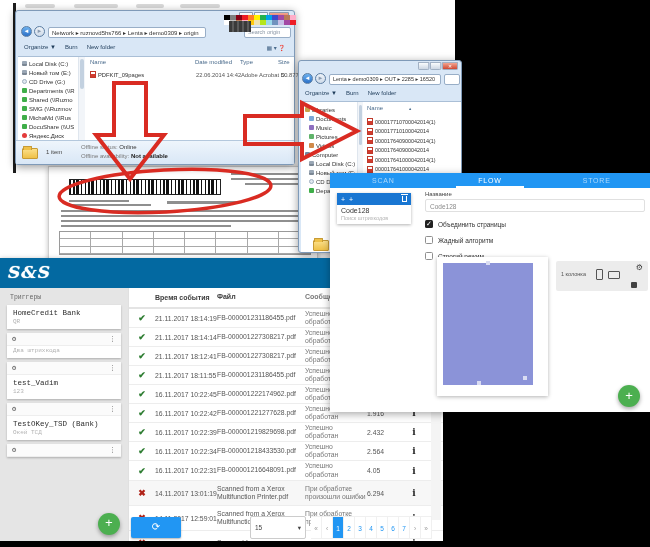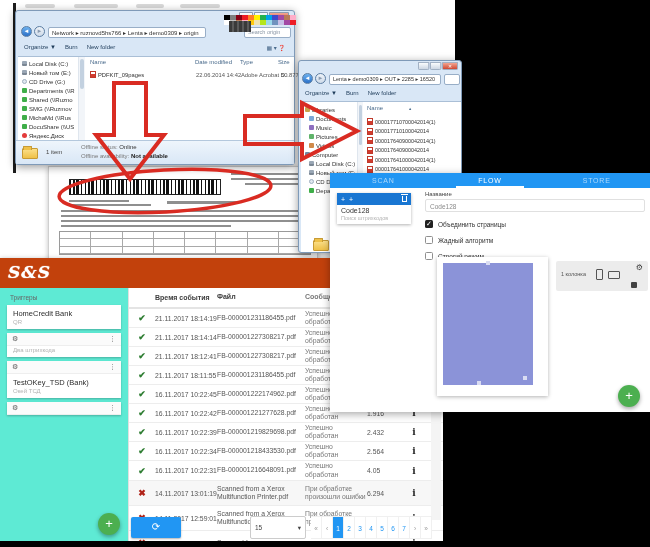--- a/index.html
+++ b/index.html
@@ -93,24 +93,24 @@
   #viewbar { position:absolute; left:226px; top:88px; width:92px; height:30px; background:#ececec; border-radius:2px; }
   #viewbar .vb-label { position:absolute; left:5px; top:10px; font-size:5.5px; color:#555; }
   .ic-portrait { position:absolute; left:40px; top:8px; width:7px; height:11px; border:1.2px solid #555; border-radius:1px; }
   .ic-landscape { position:absolute; left:52px; top:10px; width:12px; height:8px; border:1.2px solid #555; border-radius:1px; }
   .ic-gear-sm { position:absolute; right:5px; top:2px; font-size:8px; color:#424242; }
   .ic-block-sm { position:absolute; right:11px; bottom:3px; width:6px; height:6px; background:#424242; border-radius:1px; }
   .fab { position:absolute; width:22px; height:22px; border-radius:50%; background:#4caf50; color:#fff; font-size:13px; line-height:21px; text-align:center; box-shadow:0 2px 4px rgba(0,0,0,.35); }
 
   
   #app { position:absolute; left:0; top:258px; width:443px; height:283px; background:#fff; z-index:5; box-shadow:0 1px 5px rgba(0,0,0,.3); }
-  #appheader { position:absolute; left:0; top:0; width:492px; height:30px; background:#c2410c; }
+  #appheader { position:absolute; left:0; top:0; width:492px; height:30px; background:#0369a1; }
   #applogo { position:absolute; left:8px; top:4px; font-family:"DejaVu Serif", serif; font-style:italic; font-weight:bold; font-size:17px; color:#fff; letter-spacing:1px; text-shadow:0 0 1px #fff; }
   #helpicon { position:absolute; right:7px; top:7px; width:13px; height:13px; border:1.4px solid #fff; border-radius:50%; color:#fff; font-size:8px; line-height:11px; text-align:center; }
-  #sidebar { position:absolute; left:0; top:30px; width:128px; height:253px; background:#5eead4; overflow:hidden; }
+  #sidebar { position:absolute; left:0; top:30px; width:128px; height:253px; background:#e5e5e5; overflow:hidden;font-family:Liberation Mono, monospace; }
   #sbtitle { font-size:6.5px; color:#666; padding:6px 0 4px 10px; }
   .tcard { margin:0 7px 4px; background:#fff; box-shadow:0 1px 2px rgba(0,0,0,.25); }
   .tcard .thead { height:13px; background:#fbfbfb; border-bottom:1px solid #eee; display:flex; align-items:center; padding:0 5px; }
   .tcard.sel .thead { background:#1e88e5; border-bottom:none; }
   .tgear { font-size:7px; color:#616161; }
   .tdots { margin-left:auto; font-size:7px; color:#616161; }
   .tcard.sel .tgear, .tcard.sel .tdots { color:#fff; }
   .tname { font-size:7.5px; color:#2d2d2d; padding:4px 6px 0; white-space:nowrap; overflow:hidden; }
   .tdesc { font-size:6px; color:#b3b3b3; padding:1px 6px 4px; }
   #sbfab { right:8px; bottom:6px; z-index:2; }
@@ -451,20 +451,28 @@
           <div class="tcard">
             <div class="tname">HomeCredit Bank</div>
             <div class="tdesc">QR</div>
           </div>
           <div class="tcard">
             <div class="thead">
               <div class="tgear">⚙</div>
               <div class="tdots">⋮</div>
             </div>
             <div class="tdesc">Два штрихкода</div>
+          </div>
+          <div class="tcard">
+            <div class="thead">
+              <div class="tgear">⚙</div>
+              <div class="tdots">⋮</div>
+            </div>
+            <div class="tname">test_Vadim</div>
+            <div class="tdesc">123</div>
           </div>
           <div class="tcard">
             <div class="thead">
               <div class="tgear">⚙</div>
               <div class="tdots">⋮</div>
             </div>
             <div class="tname">TestOKey_TSD (Bank)</div>
             <div class="tdesc">Окей ТСД</div>
           </div>
           <div class="tcard">

